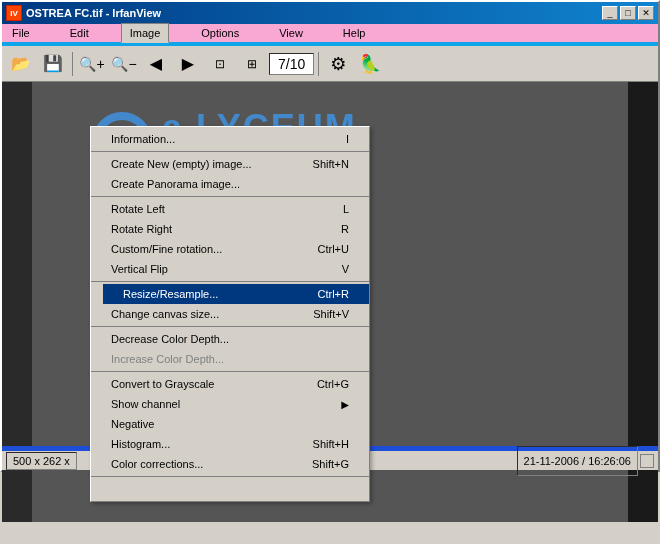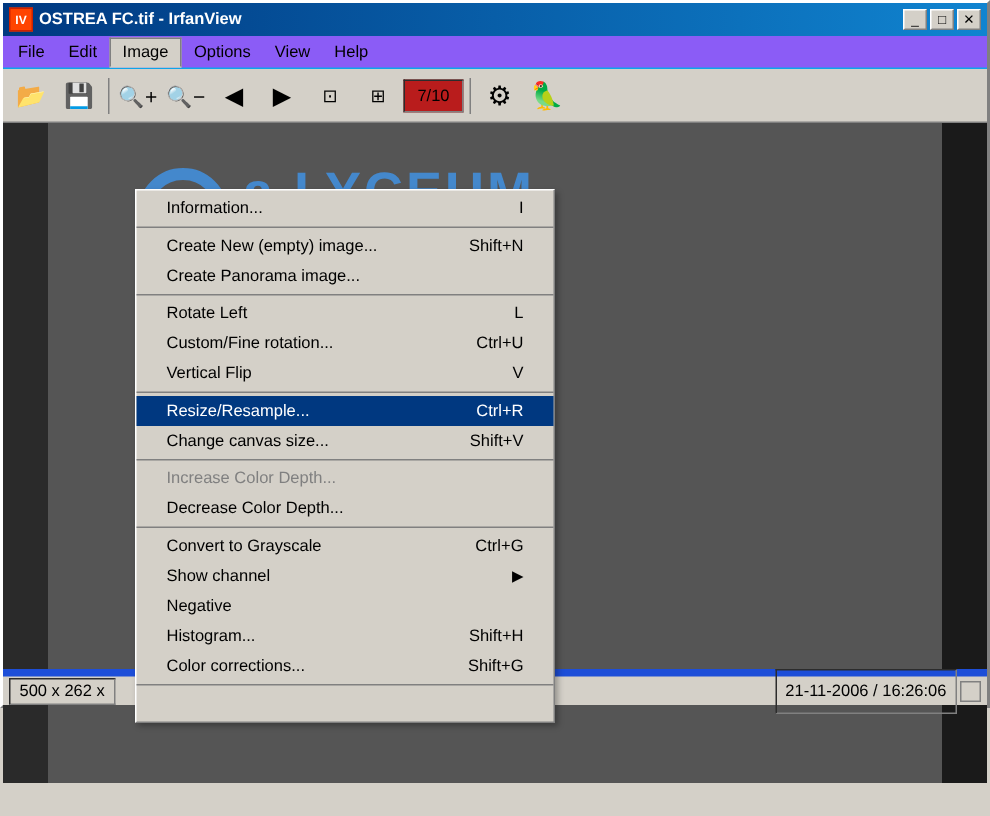--- a/index.html
+++ b/index.html
@@ -69,25 +69,26 @@
       display: flex;
       align-items: center;
       justify-content: center;
       color: #000;
       font-family: 'Marlett', 'Arial', sans-serif;
     }
 
     
     .menu-bar {
       height: 22px;
-      background: #8b5cf6;
+      background: #f9a8d4;
       display: flex;
       align-items: center;
       padding: 0 2px;
-      border-bottom: 1px solid #0ea5e9;
+      border-bottom: 4px solid #0ea5e9;
+      gap: 24px;
     }
     .menu-item {
       padding: 2px 8px;
       cursor: pointer;
       height: 20px;
       display: flex;
       align-items: center;
       font-size: 11px;
     }
     .menu-item:hover, .menu-item.active {
@@ -123,23 +124,23 @@
       font-size: 16px;
     }
     .toolbar-sep {
       width: 1px;
       height: 24px;
       background: #808080;
       margin: 0 2px;
     }
     .page-indicator {
       border: 1px inset #808080;
-      background: #b91c1c;
+      background: #ffffff;
       padding: 2px 8px;
-      font-size: 11px;
+      font-size: 14px;
       min-width: 40px;
       text-align: center;
       height: 22px;
       display: flex;
       align-items: center;
       justify-content: center;
     }
 
     
     .main-area {
@@ -277,20 +278,21 @@
       align-items: center;
       justify-content: space-between;
       padding: 2px 20px 2px 20px;
       height: 20px;
       cursor: pointer;
       position: relative;
     }
     .menu-row.highlighted {
       background: #003880;
       color: white;
+      margin-left: 12px;
     }
     .menu-row.disabled {
       color: #808080;
       cursor: default;
     }
     .menu-row-label {
       font-size: 11px;
     }
     .menu-row-shortcut {
       font-size: 11px;
@@ -374,20 +376,24 @@
           <span class="menu-row-shortcut"></span>
         </div>
       </div>
 
       <div class="menu-section">
         <div class="menu-row">
           <span class="menu-row-label">Rotate Left</span>
           <span class="menu-row-shortcut">L</span>
         </div>
         <div class="menu-row">
+          <span class="menu-row-label">Rotate Right</span>
+          <span class="menu-row-shortcut">R</span>
+        </div>
+        <div class="menu-row">
           <span class="menu-row-label">Custom/Fine rotation...</span>
           <span class="menu-row-shortcut">Ctrl+U</span>
         </div>
         <div class="menu-row">
           <span class="menu-row-label">Vertical Flip</span>
           <span class="menu-row-shortcut">V</span>
         </div>
       </div>
 
       <div class="menu-section">
@@ -395,25 +401,25 @@
           <span class="menu-row-label">Resize/Resample...</span>
           <span class="menu-row-shortcut">Ctrl+R</span>
         </div>
         <div class="menu-row">
           <span class="menu-row-label">Change canvas size...</span>
           <span class="menu-row-shortcut">Shift+V</span>
         </div>
       </div>
 
       <div class="menu-section">
+        <div class="menu-row">
+          <span class="menu-row-label">Decrease Color Depth...</span>
+        </div>
         <div class="menu-row disabled">
           <span class="menu-row-label">Increase Color Depth...</span>
-        </div>
-        <div class="menu-row">
-          <span class="menu-row-label">Decrease Color Depth...</span>
         </div>
       </div>
 
       <div class="menu-section">
         <div class="menu-row">
           <span class="menu-row-label">Convert to Grayscale</span>
           <span class="menu-row-shortcut">Ctrl+G</span>
         </div>
         <div class="menu-row">
           <span class="menu-row-label">Show channel</span>

